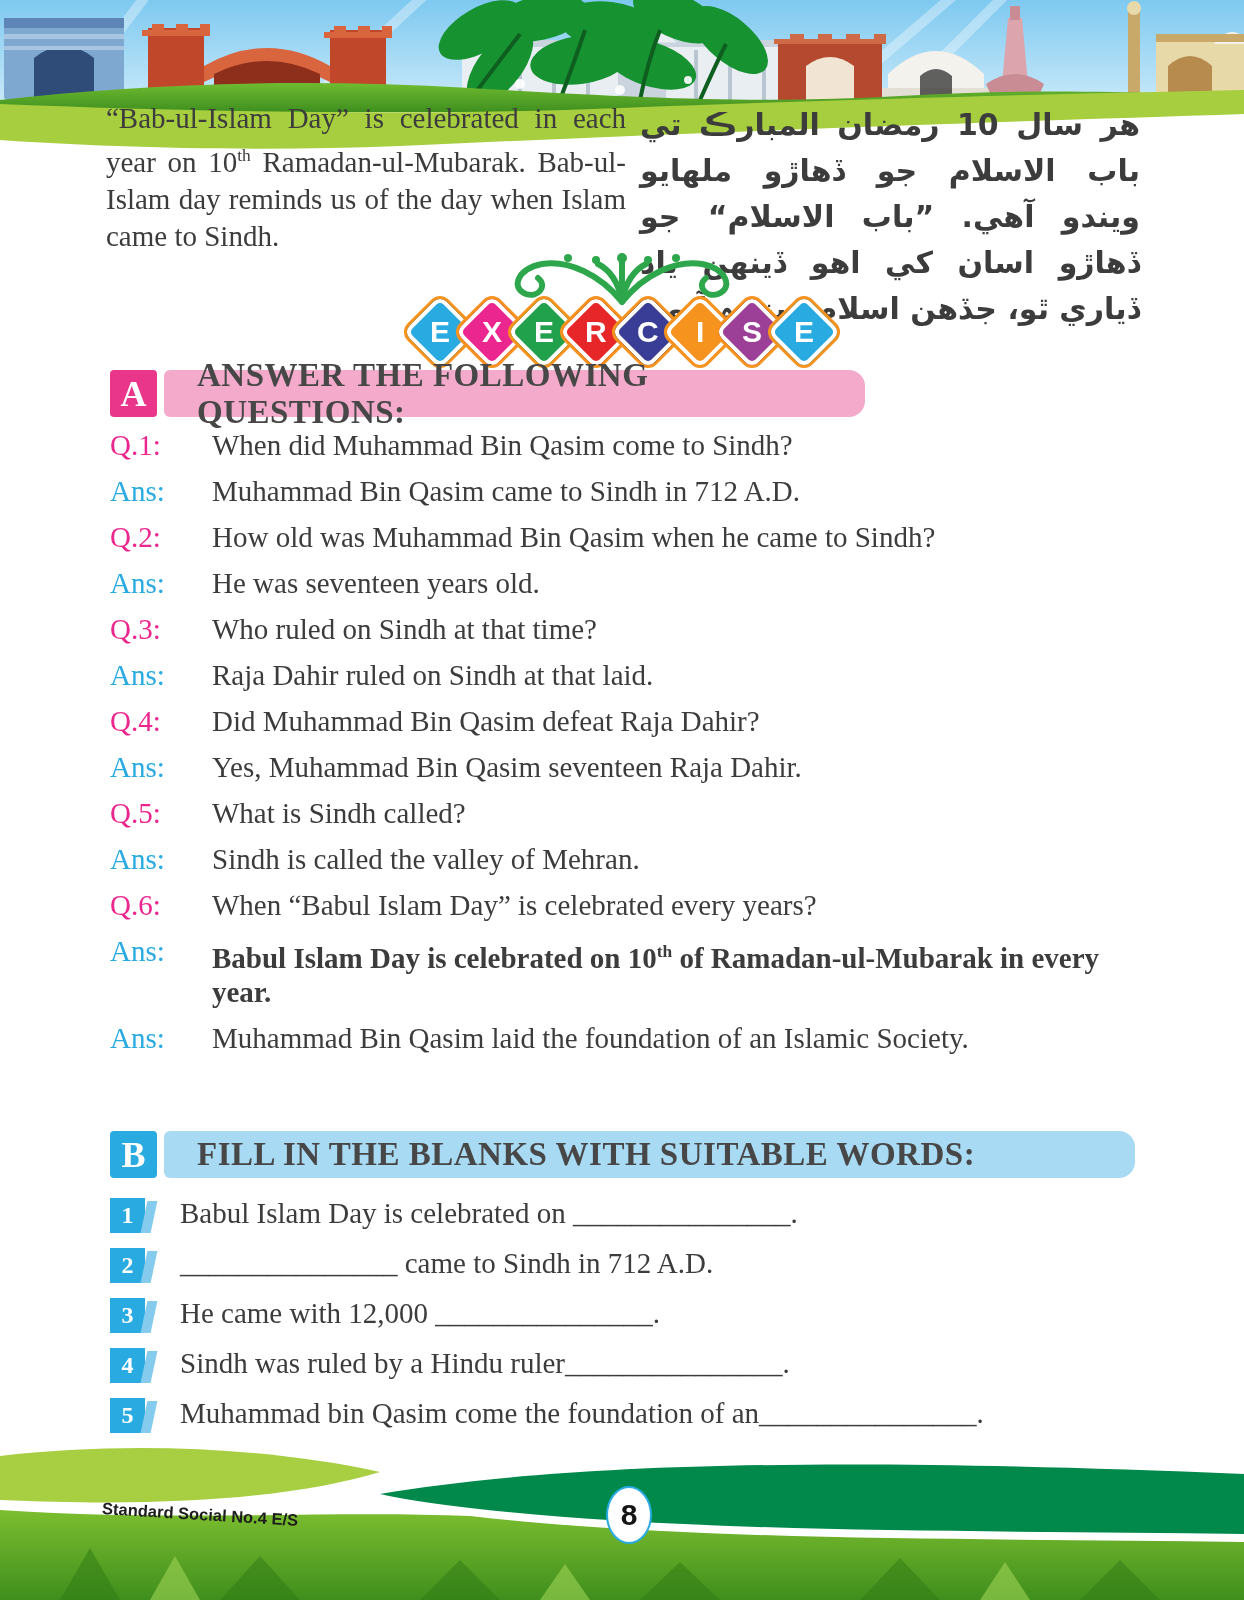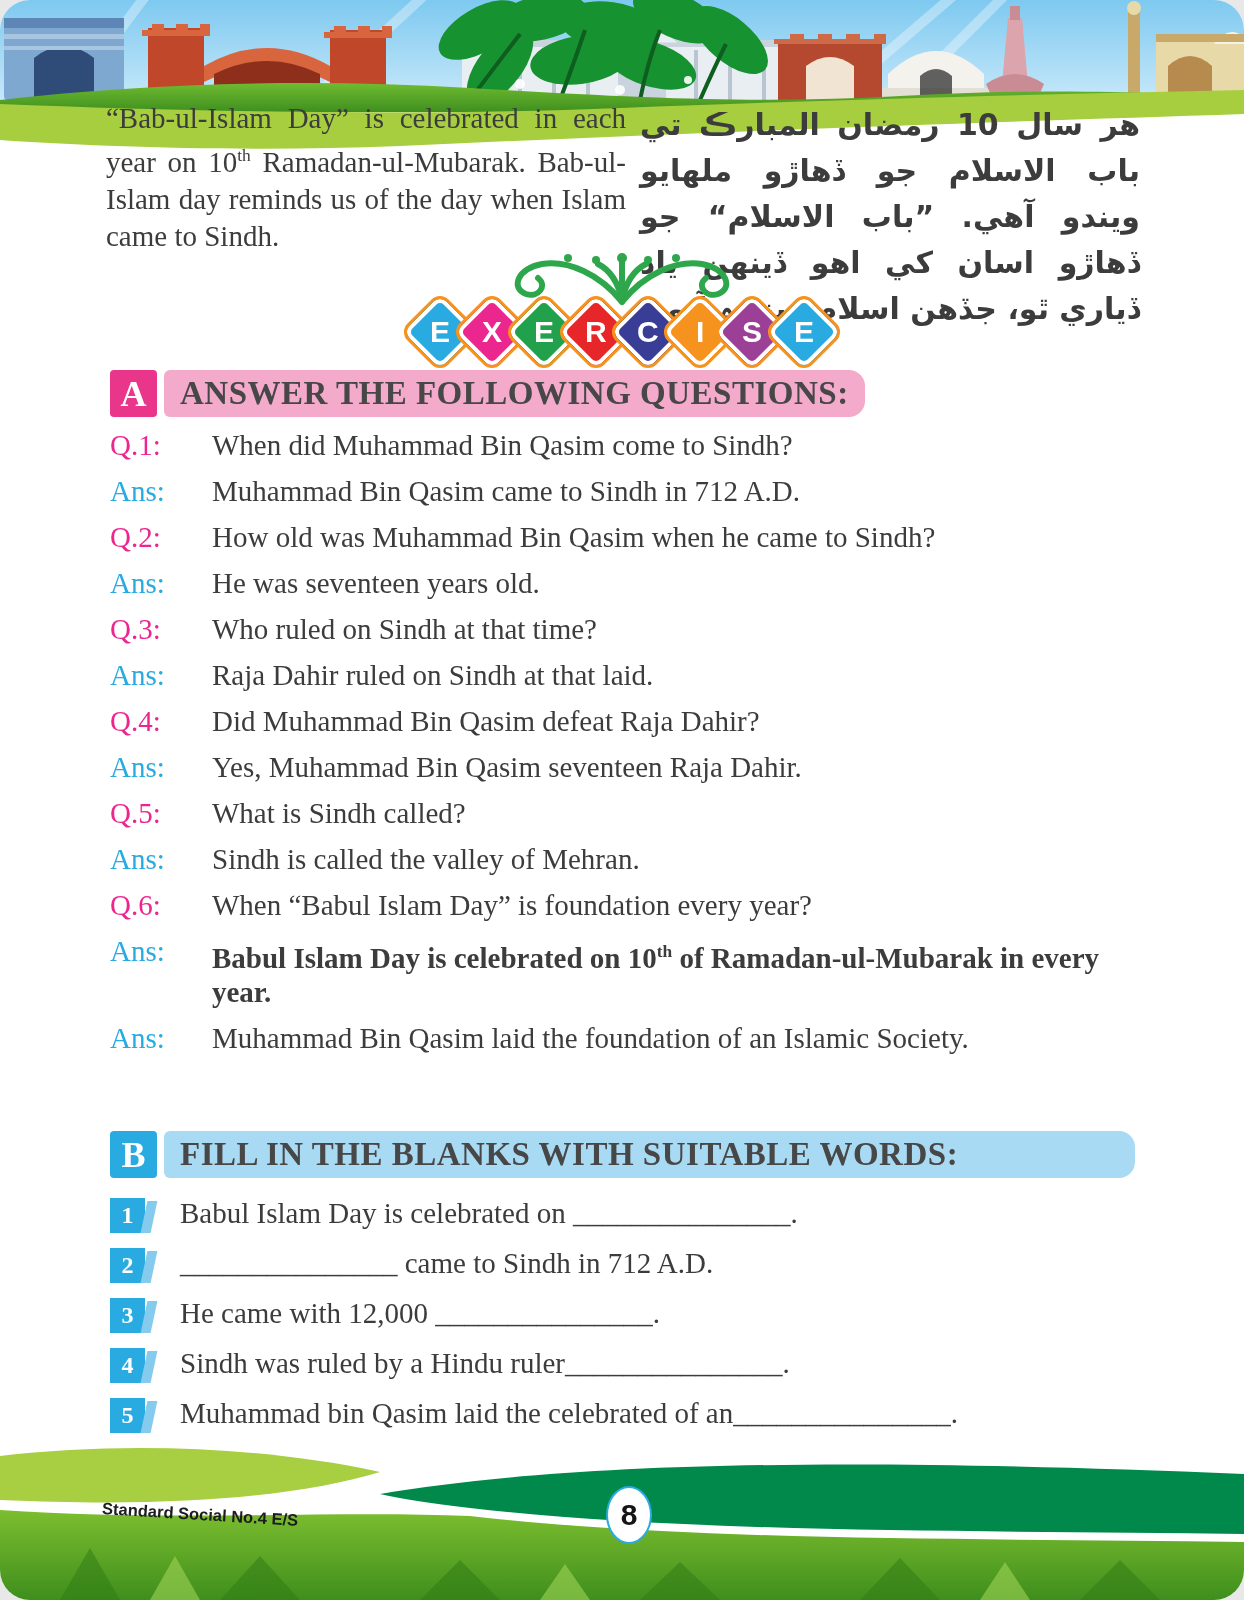--- a/index.html
+++ b/index.html
@@ -1,18 +1,18 @@
 <!DOCTYPE html>
 <html style="--q_pink: #EC268F; --ans_blue: #29AAE1; --text_dark: #3C3C3C; --heading_dark: #474747; --badge_pink: #E9368A; --bar_pink: #F3AACB; --badge_blue: #29ABE2; --bar_blue: #A9DAF3; --badge_flair_blue: #85CBEE; --diamond_border_orange: #F6921E; --flourish_green: #2EA64B;"><head>
 <meta charset="utf-8">
 <style>
   html,body{margin:0;padding:0;background:#e8e8e8;}
   .page{
     position:relative;width:1244px;height:1600px;margin:0 auto;background:#ffffff;
-    overflow:hidden;font-family:"Liberation Serif","DejaVu Serif",serif;color:var(--text_dark,#3C3C3C);border-radius:30px;
+    overflow:hidden;font-family:"Liberation Serif","DejaVu Serif",serif;color:var(--text_dark,#3C3C3C);
   }
   
   .header-art{position:absolute;top:0;left:0;width:1244px;height:152px;display:block;}
   .footer-art{position:absolute;bottom:0;left:0;width:1244px;height:162px;display:block;}
   
   .intro{position:absolute;top:100px;left:106px;width:1034px;display:flex;gap:14px;}
   .intro-en{width:520px;font-size:29px;line-height:37px;text-align:justify;margin:0;}
   .intro-en sup{font-size:60%;}
   .intro-sd{width:500px;font-size:30px;line-height:46px;font-weight:700;direction:rtl;
     text-align:justify;margin:2px 0 0 0;font-family:"DejaVu Sans","Liberation Sans",sans-serif;}
@@ -33,21 +33,21 @@
   .sec{position:absolute;display:flex;gap:7px;height:47px;}
   .sec-a{top:370px;left:110px;width:755px;}
   .sec-b{top:1131px;left:110px;width:1025px;}
   .sec .badge{
     width:47px;height:47px;border-radius:4px;color:#fff;display:flex;align-items:center;
     justify-content:center;font-size:36px;font-weight:700;flex-shrink:0;
   }
   .sec-a .badge{background:var(--badge_pink,#E9368A);}
   .sec-b .badge{background:var(--badge_blue,#29ABE2);}
   .sec .bar{
-    flex:1;border-radius:6px 16px 16px 6px;display:flex;align-items:center;padding-left:16px;
+    flex:1;border-radius:6px 16px 16px 6px;display:flex;align-items:center;padding-left:33px;
     font-size:33px;font-weight:700;color:var(--heading_dark,#474747);letter-spacing:.5px;
   }
   .sec-a .bar{background:var(--bar_pink,#F3AACB);}
   .sec-b .bar{background:var(--bar_blue,#A9DAF3);}
   
   .qa{position:absolute;top:428px;left:110px;width:1030px;}
   .qa-row{display:flex;margin-bottom:12px;font-size:29px;line-height:34px;gap:32px;}
   .qa-row .lbl{width:70px;flex-shrink:0;}
   .q-lbl{color:var(--q_pink,#EC268F);}
   .a-lbl{color:var(--ans_blue,#29AAE1);}
@@ -285,21 +285,21 @@
     <div class="qa-row">
         <span class="lbl q-lbl">Q.5:</span>
         <p>What is Sindh called?</p>
       </div>
     <div class="qa-row">
         <span class="lbl a-lbl">Ans:</span>
         <p>Sindh is called the valley of Mehran.</p>
       </div>
     <div class="qa-row">
         <span class="lbl q-lbl">Q.6:</span>
-        <p>When “Babul Islam Day” is foundation every year?</p>
+        <p>When “Babul Islam Day” is celebrated every years?</p>
       </div>
     <div class="qa-row bold">
         <span class="lbl a-lbl">Ans:</span>
         <p>Babul Islam Day is celebrated on 10<sup>th</sup> of Ramadan-ul-Mubarak in every year.</p>
       </div>
     <div class="qa-row">
         <span class="lbl a-lbl">Ans:</span>
         <p>Muhammad Bin Qasim laid the foundation of an Islamic Society.</p>
       </div>
   </div>
@@ -321,21 +321,21 @@
     <div class="blank-row">
         <span class="num-badge">3</span>
         <p>He came with 12,000 _______________.</p>
       </div>
     <div class="blank-row">
         <span class="num-badge">4</span>
         <p>Sindh was ruled by a Hindu ruler_______________.</p>
       </div>
     <div class="blank-row">
         <span class="num-badge">5</span>
-        <p>Muhammad bin Qasim laid the celebrated of an_______________.</p>
+        <p>Muhammad bin Qasim come the foundation of an_______________.</p>
       </div>
   </div>
 
   <svg class="footer-art" viewBox="0 0 1244 162" preserveAspectRatio="none">
     <defs>
       <linearGradient id="grass2" x1="0" y1="0" x2="0" y2="1">
         <stop offset="0" stop-color="#7CBE2F"></stop>
           <stop offset="1" stop-color="#3F8E1D"></stop>
       </linearGradient>
     </defs>

